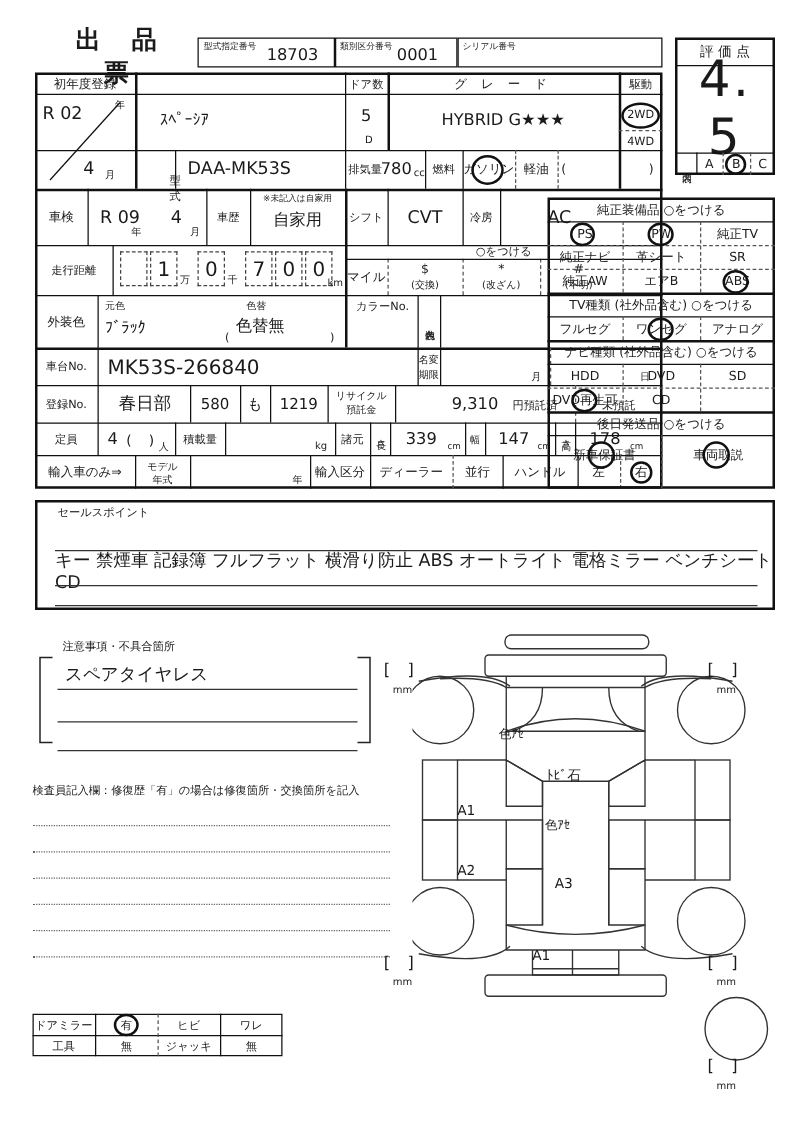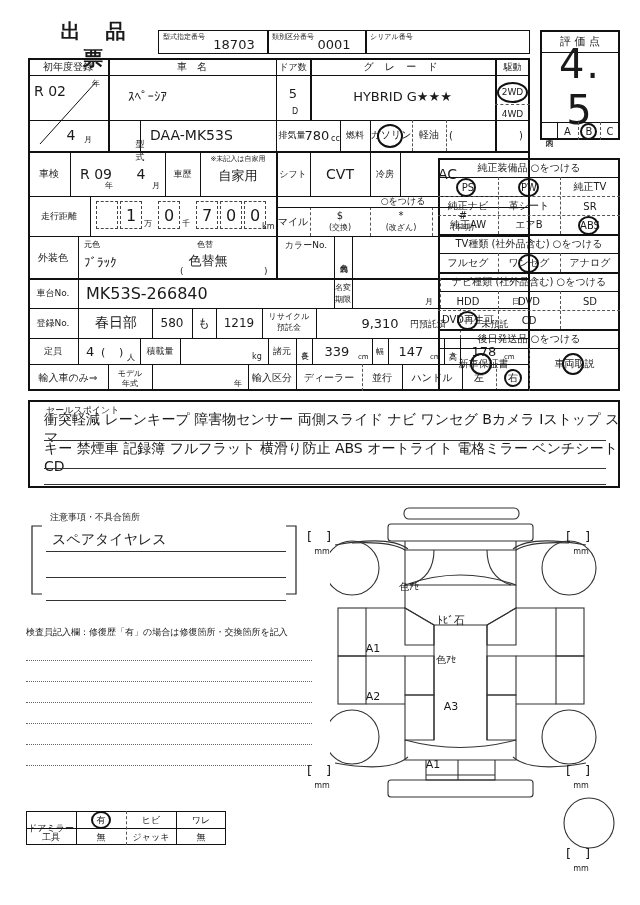--- a/index.html
+++ b/index.html
@@ -85,21 +85,20 @@
   <div class="hline" style="left:28px;top:308px;width:502px;"></div>
   <div class="hline" style="left:28px;top:338px;width:502px;"></div>
   <div class="hline" style="left:28px;top:364px;width:502px;"></div>
 
   <div class="vline" style="left:108px;top:58px;height:93px;border-left-width:2px;"></div>
   <div class="vline" style="left:276px;top:58px;height:62px;"></div>
   <div class="vline" style="left:310px;top:58px;height:62px;border-left-width:2px;"></div>
   <div class="vline" style="left:495px;top:58px;height:93px;border-left-width:2px;"></div>
 
   <div class="bx ctr t10" style="left:28px;top:60px;width:80px;height:14px;text-align:right;">初年度登録</div>
-  <div class="bx ctr t10" style="left:108px;top:60px;width:168px;height:14px;">車　名</div>
   <div class="bx ctr t9" style="left:276px;top:60px;width:34px;height:14px;">ドア数</div>
   <div class="bx ctr t10" style="left:310px;top:60px;width:185px;height:14px;letter-spacing:4px;">グ レ ー ド</div>
   <div class="bx ctr t9" style="left:495px;top:60px;width:35px;height:14px;">駆動</div>
 
   <svg style="position:absolute;left:28px;top:76px;" width="80" height="74">
     <line x1="12" y1="68" x2="68" y2="6" stroke="#111" stroke-width="1"></line>
   </svg>
   <div class="bx lft t14" style="left:34px;top:82px;width:55px;height:18px;">R 02</div>
   <div class="bx t8" style="left:92px;top:78px;width:12px;height:10px;">年</div>
   <div class="bx ctr t14" style="left:62px;top:126px;width:18px;height:18px;">4</div>
@@ -339,21 +338,20 @@
   <div class="bx ctr t10" style="left:438px;top:332px;width:182px;height:14px;">後日発送品 ○をつける</div>
   <div class="hline" style="left:438px;top:348px;width:182px;"></div>
   <div class="dline" style="left:529px;top:348px;height:43px;"></div>
   <div class="bx ctr t10" style="left:438px;top:356px;width:91px;height:16px;">新車保証書</div>
   <div class="bx ctr t10" style="left:529px;top:356px;width:91px;height:16px;">車両取説</div>
   <div class="circ" style="left:470px;top:353px;width:22px;height:22px;"></div>
   <div class="circ" style="left:562px;top:353px;width:22px;height:22px;"></div>
 
   <div class="bx b2" style="left:28px;top:400px;width:592px;height:88px;"></div>
   <div class="bx lft t9" style="left:46px;top:404px;width:200px;height:12px;">セールスポイント</div>
-  <div class="bx lft t14" style="left:44px;top:419px;width:578px;height:20px;letter-spacing:0px;">衝突軽減 レーンキープ 障害物センサー 両側スライド ナビ ワンセグ Bカメラ Iストップ スマ</div>
   <div class="ul" style="left:44px;top:440px;width:562px;"></div>
   <div class="bx lft t14" style="left:44px;top:447px;width:578px;height:20px;">キー 禁煙車 記録簿 フルフラット 横滑り防止 ABS オートライト 電格ミラー ベンチシート CD</div>
   <div class="ul" style="left:44px;top:468px;width:562px;"></div>
   <div class="bx lft t14" style="left:44px;top:471px;width:578px;height:16px;"></div>
   <div class="ul" style="left:44px;top:484px;width:562px;"></div>
 
   <div class="bx lft t9" style="left:50px;top:511px;width:220px;height:12px;">注意事項・不具合箇所</div>
 
   <svg style="position:absolute;left:26px;top:522px;" width="276" height="76">
     <polyline points="16,4 6,4 6,72 16,72" fill="none" stroke="#222" stroke-width="1.2"></polyline>
@@ -464,21 +462,21 @@
   <div class="bx lft t13" style="left:566px;top:845px;width:10px;height:16px;">[</div>
   <div class="bx lft t13" style="left:585px;top:845px;width:10px;height:16px;">]</div>
   <div class="bx ctr t8" style="left:566px;top:863px;width:30px;height:11px;">mm</div>
 
   <div class="bx b1" style="left:26px;top:811px;width:200px;height:34px;"></div>
   <div class="hline" style="left:26px;top:828px;width:200px;"></div>
   <div class="vline" style="left:76px;top:811px;height:34px;"></div>
   <div class="dline" style="left:126px;top:811px;height:34px;"></div>
   <div class="vline" style="left:176px;top:811px;height:34px;"></div>
 
-  <div class="bx ctr t9" style="left:26px;top:813px;width:50px;height:30px;">ドアミラー</div>
+  <div class="bx ctr t9" style="left:26px;top:813px;width:50px;height:14px;">ドアミラー</div>
   <div class="bx ctr t9" style="left:76px;top:813px;width:50px;height:14px;">有</div>
   <div class="bx ctr t9" style="left:126px;top:813px;width:50px;height:14px;">ヒビ</div>
   <div class="bx ctr t9" style="left:176px;top:813px;width:50px;height:14px;">ワレ</div>
   <div class="bx ctr t9" style="left:26px;top:830px;width:50px;height:14px;">工具</div>
   <div class="bx ctr t9" style="left:76px;top:830px;width:50px;height:14px;">無</div>
   <div class="bx ctr t9" style="left:126px;top:830px;width:50px;height:14px;">ジャッキ</div>
   <div class="bx ctr t9" style="left:176px;top:830px;width:50px;height:14px;">無</div>
   <div class="circ" style="left:91px;top:811px;width:20px;height:18px;"></div>
 
 </div>

